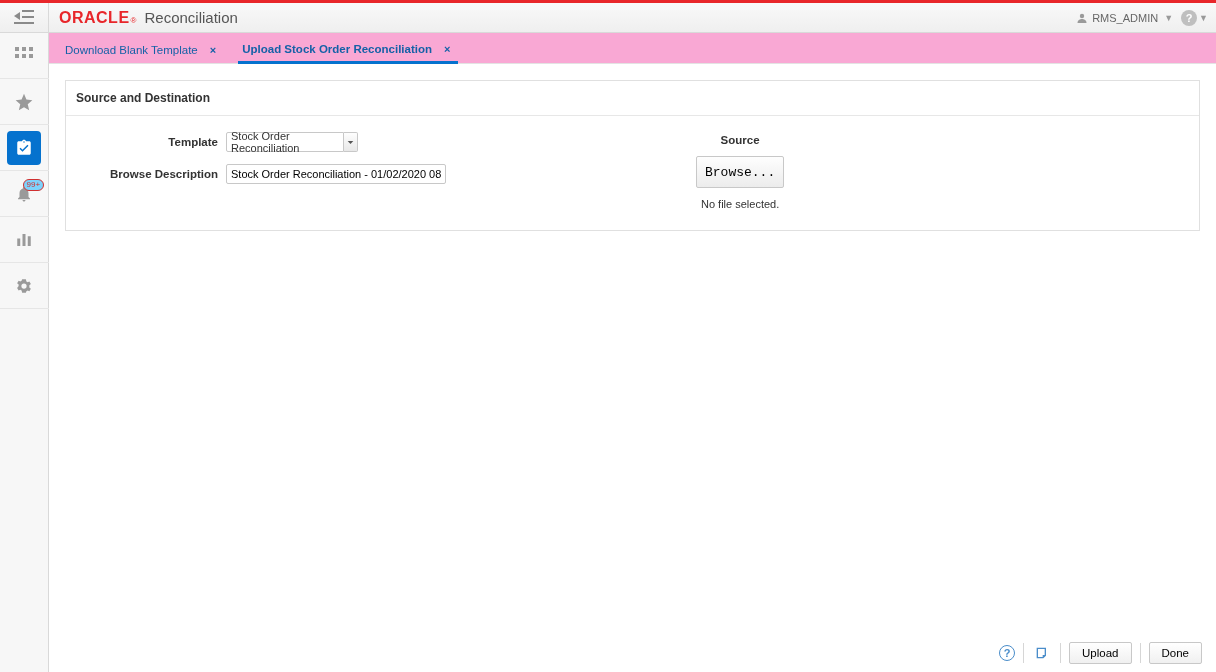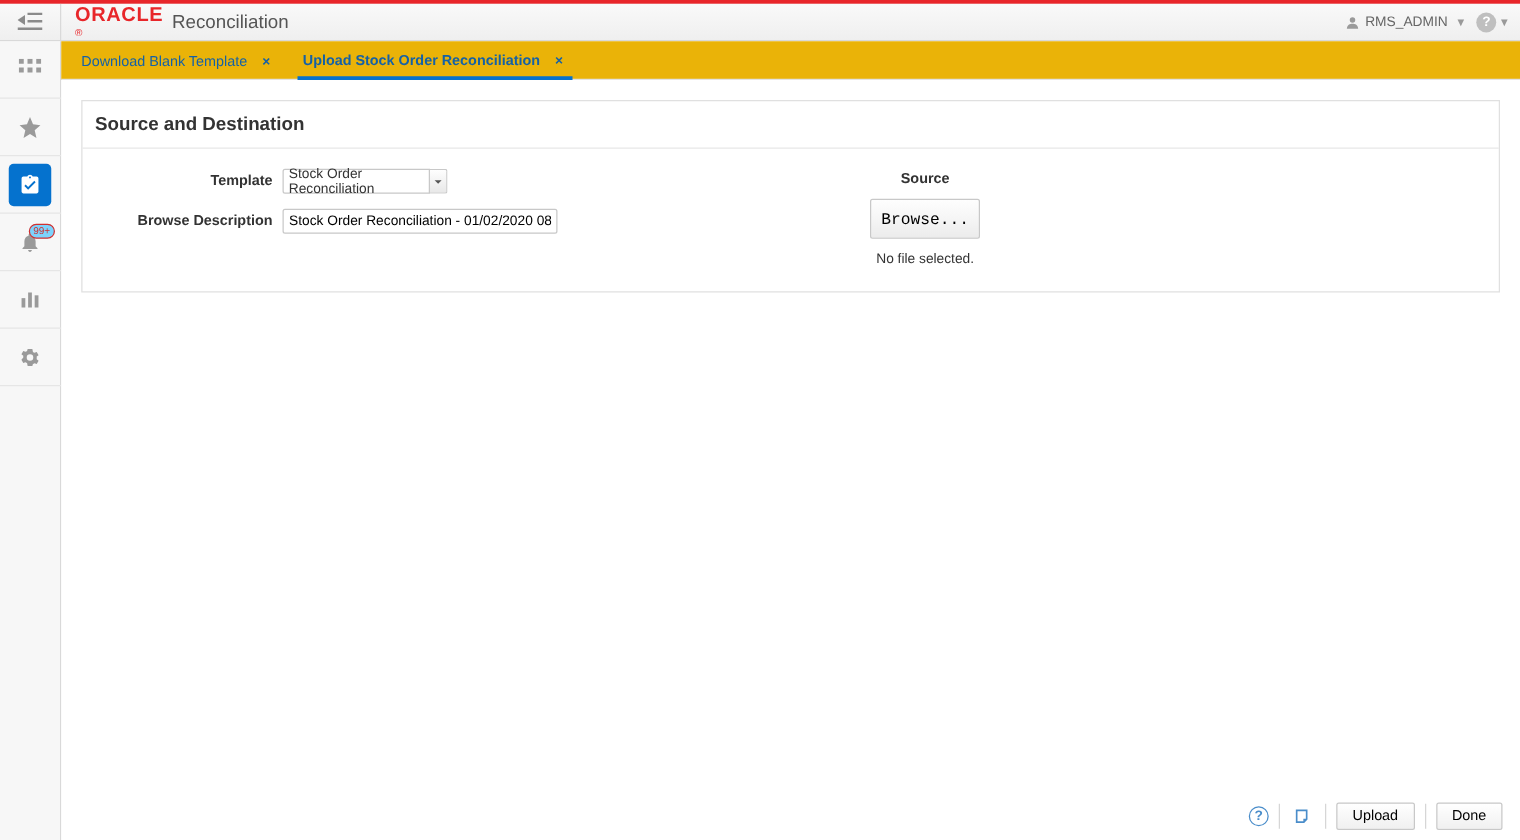--- a/index.html
+++ b/index.html
@@ -16,21 +16,20 @@
     padding-right: 8px;
   }
   .hamburger-cell {
     width: 49px; height: 30px;
     display: flex; align-items: center; justify-content: center;
     border-right: 1px solid #d9d9d9;
   }
   .oracle-logo {
     display: flex; align-items: baseline;
     margin-left: 10px;
-    flex-direction: column;
   }
   .oracle-logo .wordmark {
     font-family: Arial, sans-serif;
     font-weight: bold;
     letter-spacing: 0.5px;
     font-size: 16px;
     color: #e8262a;
   }
   .oracle-logo .reg { font-size: 8px; color: #e8262a; margin-left: 1px; }
   .app-title { margin-left: 8px; font-size: 15px; color: #555; font-weight: 400; }
@@ -70,39 +69,39 @@
     background: #7dd3fc; border: 1px solid #d03030; color: #d03030;
     font-size: 8px; padding: 0 3px; border-radius: 7px; line-height: 10px;
   }
 
   
   .main { flex: 1; display: flex; flex-direction: column; background: #fff; position: relative; }
   .tabstrip {
     display: flex; align-items: center;
     padding: 6px 12px 0 12px;
     border-bottom: 1px solid #e3e3e3;
-    background: #eab308;
+    background: #f9a8d4;
     gap: 2px;
   }
   .tab { display: flex; align-items: center; gap: 8px; padding: 4px 4px 6px 4px; }
   .tab .tab-label { color: #1461a7; font-size: 11.5px; cursor: pointer; }
   .tab .tab-close { color: #1461a7; font-size: 11px; font-weight: bold; cursor: pointer; padding: 0 4px; }
   .tab.active { border-bottom: 3px solid #0572ce; margin-bottom: -1px;}
   .tab.active .tab-label { font-weight: bold; }
   .tab-sep { width: 10px; }
 
   
   .content { padding: 16px 16px 0 16px; flex: 1; overflow: auto; }
   .panel {
     border: 1px solid #e0e0e0;
     background: #fff;
   }
   .panel-header {
     padding: 10px 10px;
-    font-weight: bold; font-size: 15px;
+    font-weight: bold; font-size: 12px;
     border-bottom: 1px solid #e7e7e7;
   }
   .panel-body { padding: 16px 10px 20px 10px; }
   .form-grid { display: flex; gap: 100px; }
   .form-col-left { }
   .field { display: flex; align-items: center; margin-bottom: 12px; }
   .field-label { width: 150px; text-align: right; padding-right: 8px; font-weight: bold; font-size: 11.5px; }
   .select-wrap { display:flex; }
   .select-input {
     border: 1px solid #c8c8c8; background: #fff; height: 20px; width: 118px;

